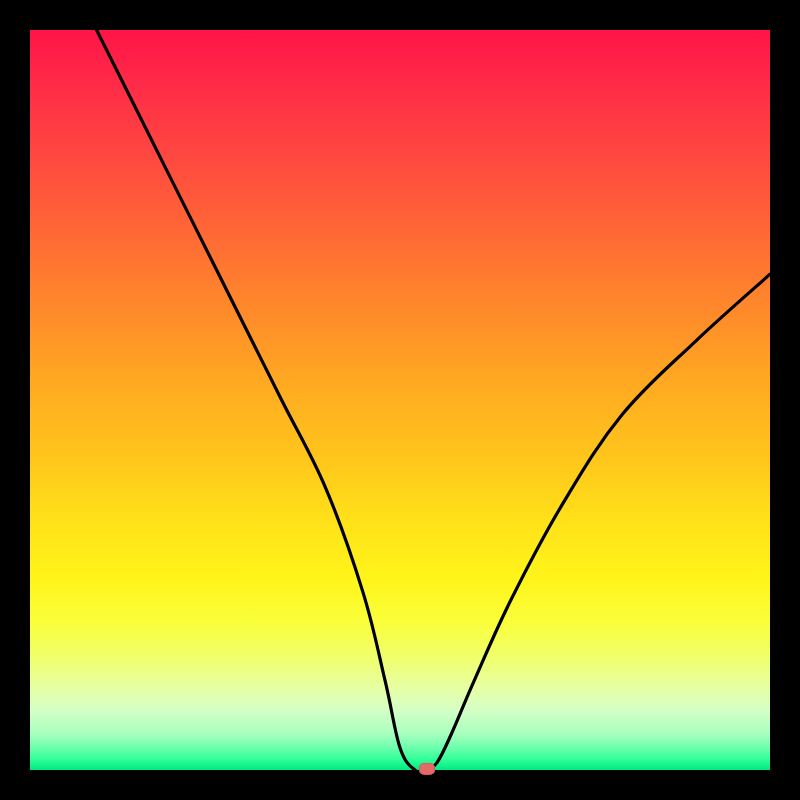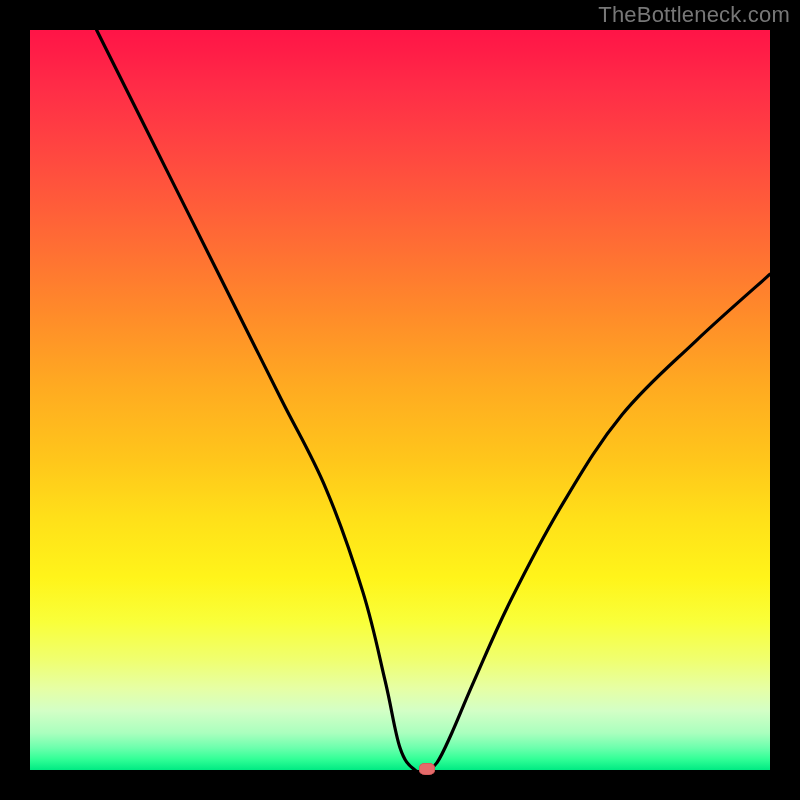--- a/index.html
+++ b/index.html
@@ -76,21 +76,20 @@
     background: #e46a6a;
     box-shadow: 0 0 0 0.5px #c94f4f inset;
     transform: translate(-50%, -50%);
     z-index: 5;
   }
 </style>
 </head>
 <body>
 
 <div class="frame">
-  <div class="watermark">TheBottleneck.com</div>
 
   <div class="plot">
     <div class="gradient-bg"></div>
 
     <svg class="curve-svg" viewBox="0 0 740 740" preserveAspectRatio="none">
       <path id="curve-path" fill="none" stroke="#000000" stroke-width="3.2" stroke-linecap="round" stroke-linejoin="round" d="M 66.60 0.00 C 74.59 15.98, 93.68 54.17, 111.00 88.80 C 128.32 123.43, 145.48 157.77, 162.80 192.40 C 180.12 227.03, 191.22 249.23, 207.20 281.20 C 223.18 313.17, 235.62 338.03, 251.60 370.00 C 267.58 401.97, 281.35 424.17, 296.00 458.80 C 310.65 493.43, 322.34 527.77, 333.00 562.40 C 343.66 597.03, 348.54 623.23, 355.20 651.20 C 361.86 679.17, 364.67 701.82, 370.00 717.80 C 375.33 733.78, 380.14 736.00, 384.80 740.00 C 389.46 744.00, 391.90 741.33, 395.90 740.00 C 399.90 738.67, 402.34 739.26, 407.00 732.60 C 411.66 725.94, 415.14 717.65, 421.80 703.00 C 428.46 688.35, 433.34 675.18, 444.00 651.20 C 454.66 627.22, 465.02 601.77, 481.00 569.80 C 496.98 537.83, 512.82 506.90, 532.80 473.60 C 552.78 440.30, 568.02 414.10, 592.00 384.80 C 615.98 355.50, 639.36 336.11, 666.00 310.80 C 692.64 285.49, 726.68 256.19, 740.00 244.20"></path>
     </svg>
 
     <div id="indicator" class="indicator" style="left: 397.38px; top: 738.52px; background: rgb(228, 106, 106);"></div>
   </div>

